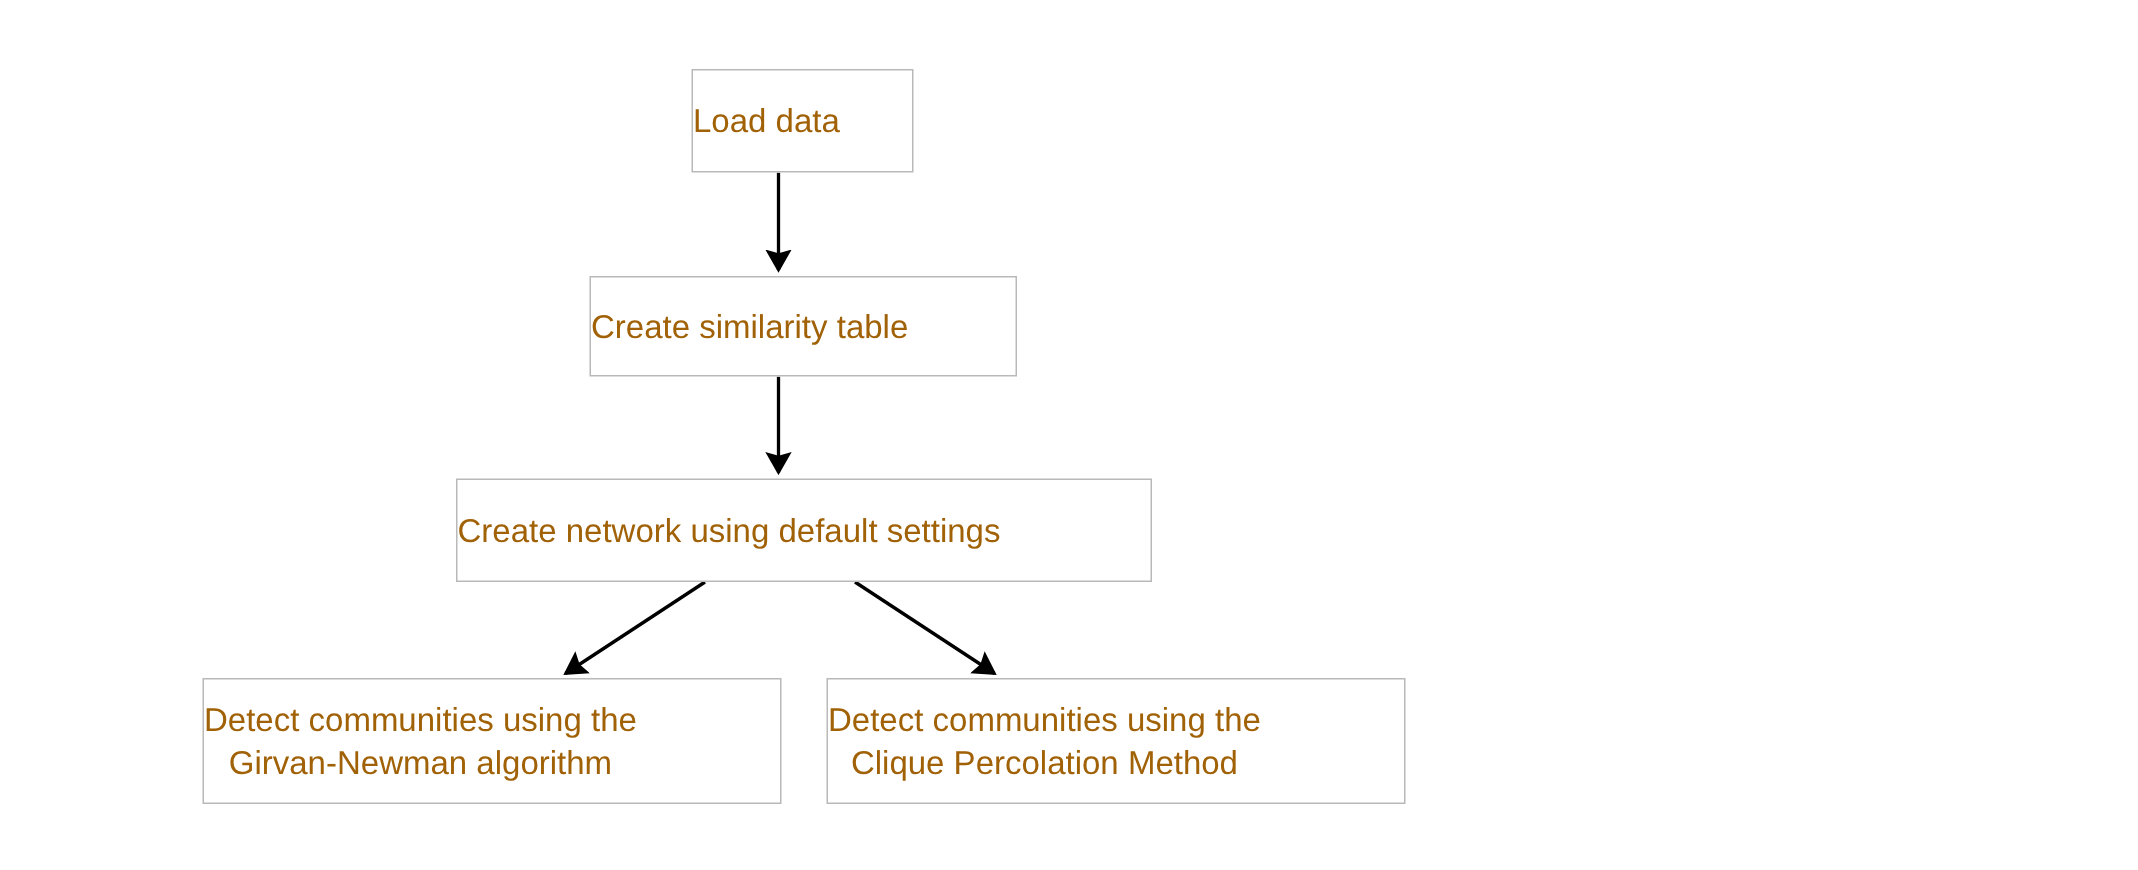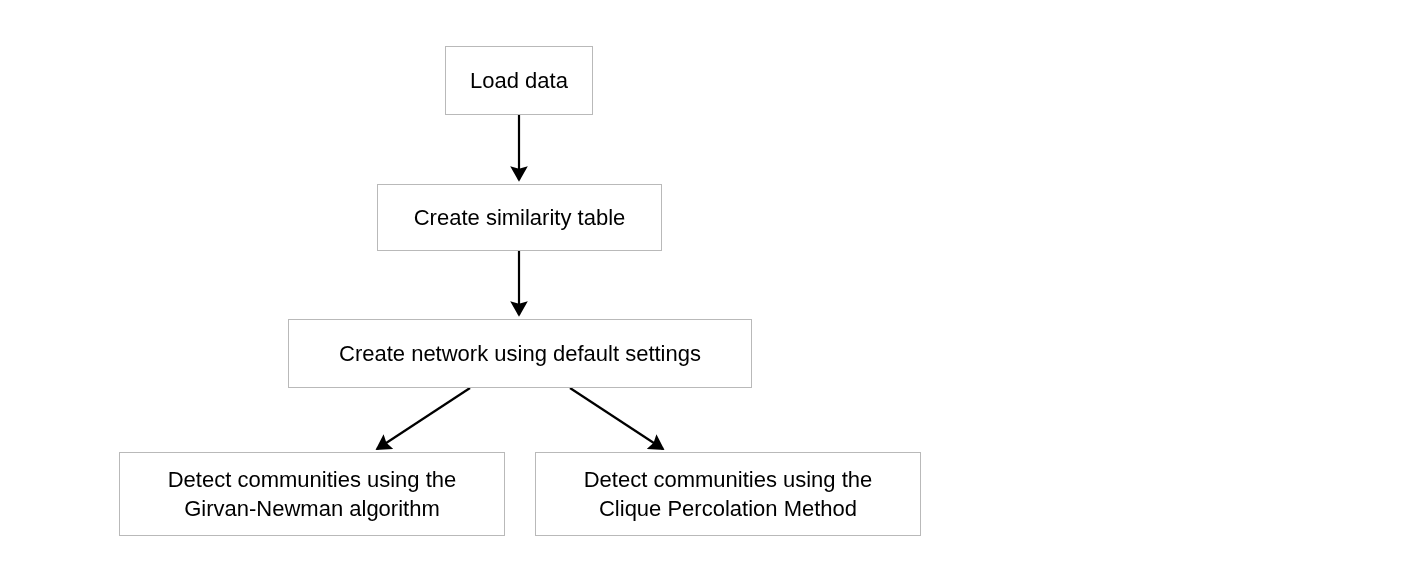--- a/index.html
+++ b/index.html
@@ -26,28 +26,29 @@
     height: 580px;
     pointer-events: none;
   }
   .node {
     position: absolute;
     box-sizing: border-box;
     border: 1.5px solid #b9b9b9;
     background: #ffffff;
     display: flex;
     align-items: center;
-    justify-content: center;
+    justify-content: flex-start;
     text-align: center;
-    color: #000000;
+    color: #a16207;
     font-size: 22px;
     line-height: 29px;
     font-weight: normal;
     font-family: "Liberation Sans", sans-serif;
     white-space: pre-line;
+    margin-left: 16px;
   }
   .node-label {
     display: block;
     white-space: pre-line;
   }
   
   #node-load-data      { left: 445px; top: 46px;  width: 148px; height: 69px; }
   #node-similarity     { left: 377px; top: 184px; width: 285px; height: 67px; }
   #node-network        { left: 288px; top: 319px; width: 464px; height: 69px; }
   #node-girvan-newman  { left: 119px; top: 452px; width: 386px; height: 84px; }

